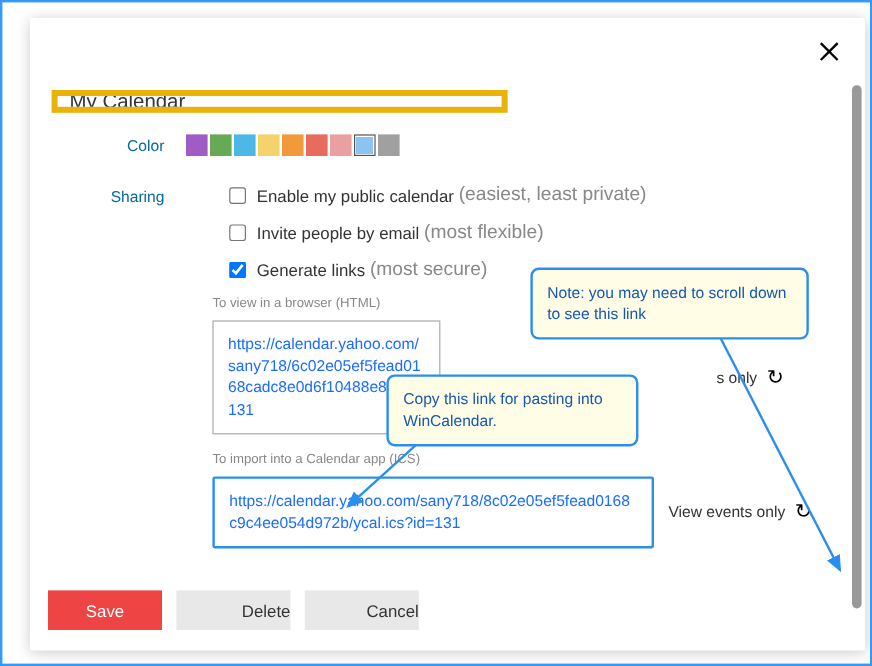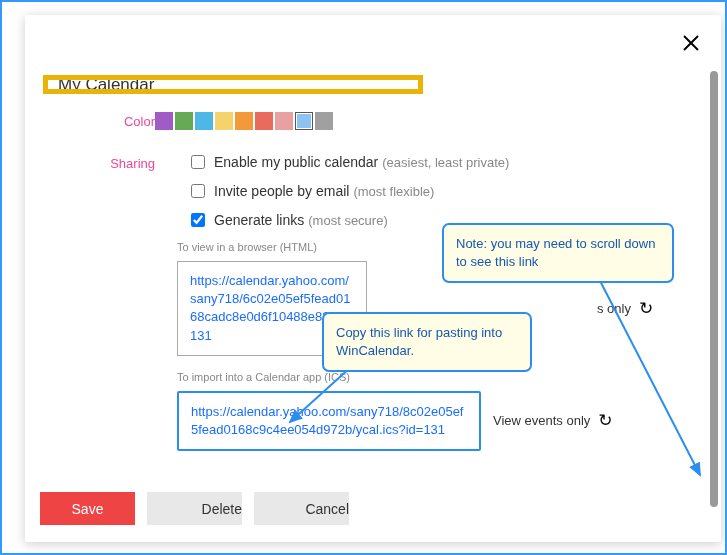--- a/index.html
+++ b/index.html
@@ -5,32 +5,32 @@
 * { box-sizing: border-box; margin: 0; padding: 0; }
 body { font-family: "Segoe UI", Arial, sans-serif; font-size: 13px; color: #333; background: #fff; }
 .frame { width: 727px; height: 555px; border: 2px solid #3399ff; position: relative; background: #fff; overflow: hidden; }
 .modal { position: absolute; left: 23px; top: 13px; width: 696px; height: 527px; background: #fff; box-shadow: 0 2px 12px rgba(0,0,0,0.2); border-radius: 2px; }
 .close { position: absolute; top: 18px; right: 20px; cursor: pointer; color: #000; }
 .close svg { width: 20px; height: 20px; stroke: #000; stroke-width: 2; }
 .scroll { position: absolute; right: 3px; top: 56px; bottom: 35px; width: 8px; background: #999; border-radius: 4px; }
 .content { padding: 60px 40px 0 15px; }
 .title-input { width: 380px; height: 19px; border: 5px solid #eab308; padding: 0 10px; font-size: 17px; color: #333; margin-left: 3px; }
 .row { display: flex; margin-top: 18px; }
-.row-label { width: 115px; text-align: right; color: #ec4899; font-size: 13px; padding-top: 2px; }
+.row-label { width: 115px; text-align: right; padding-right: 18px; color: #0369a1; font-size: 13px; padding-top: 2px; }
 .row-body { flex: 1; }
 .swatches { display: flex; gap: 2px; }
 .swatch { width: 18px; height: 18px; cursor: pointer; }
 .swatch.selected { border: 1px solid #555; padding: 1px; background-clip: content-box !important; }
 .opt { display: flex; align-items: center; margin-bottom: 13px; font-size: 14px; margin-left: 36px; }
 .opt input { margin-right: 9px; width: 14px; height: 14px; }
-.hint { color: #888; font-size: 13px; margin-left: 4px; }
+.hint { color: #888; font-size: 16px; margin-left: 4px; }
 .sub-section { margin-left: 22px; margin-top: 8px; margin-bottom: 15px; }
 .sub-label { color: #888; font-size: 11px; margin-bottom: 8px; }
 .link-row { display: flex; align-items: center; }
-.link-box { width: 304px; border: 1px solid #aaa; padding: 10px 12px; font-size: 13px; color: #1a6dff; word-break: break-all; line-height: 1.4; }
+.link-box { width: 368px; border: 1px solid #aaa; padding: 10px 12px; font-size: 13px; color: #1a6dff; word-break: break-all; line-height: 1.4; }
 .link-box.highlight { border: 2px solid #2b8eef; border-radius: 2px; }
 .perm { margin-left: 12px; color: #333; font-size: 13px; white-space: nowrap; }
 .refresh { margin-left: 8px; cursor: pointer; font-size: 17px; color: #000; display: inline-block; }
 .buttons { position: absolute; bottom: 17px; left: 15px; display: flex; gap: 12px; }
 .btn { width: 95px; height: 33px; border: none; font-size: 14px; cursor: pointer; }
 .btn-primary { background: #ef4444; color: #fff; }
 .btn-secondary { background: #e8e8e8; color: #333; text-align: right; }
 .callout { position: absolute; background: #fffde6; border: 2px solid #2b8eef; border-radius: 7px; padding: 10px 12px; font-size: 13px; color: #1558b0; line-height: 1.4; z-index: 20; }
 .callout1 { left: 320px; top: 310px; width: 210px; }
 .callout2 { left: 440px; top: 221px; width: 232px; }

